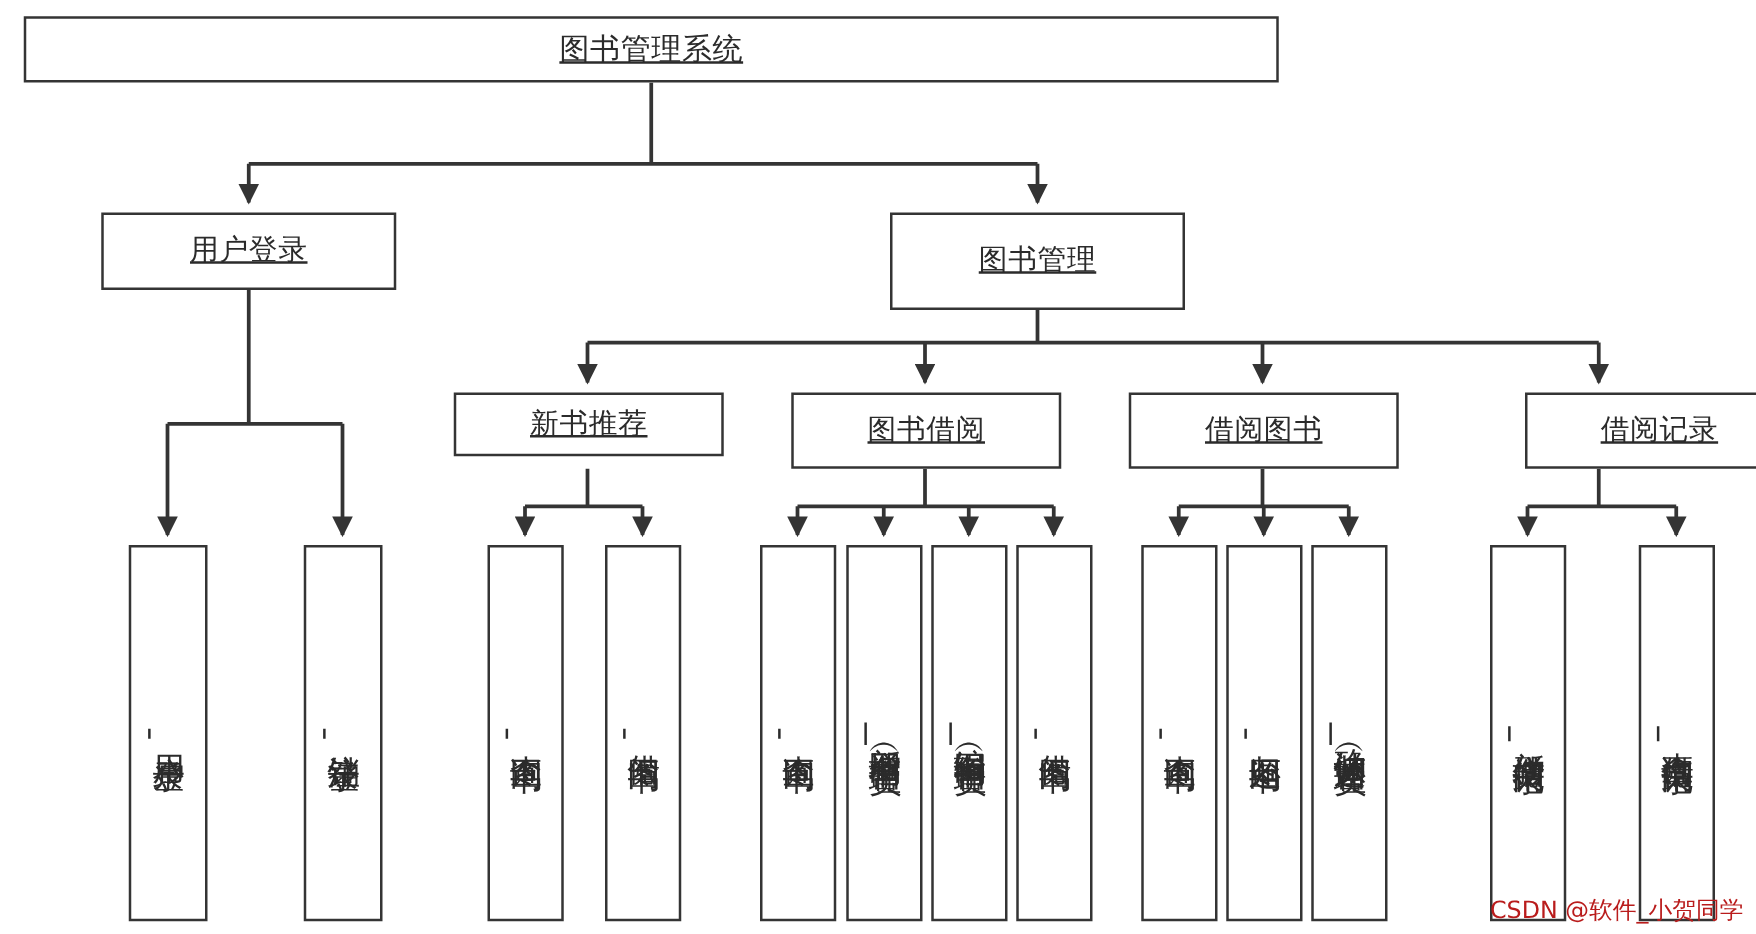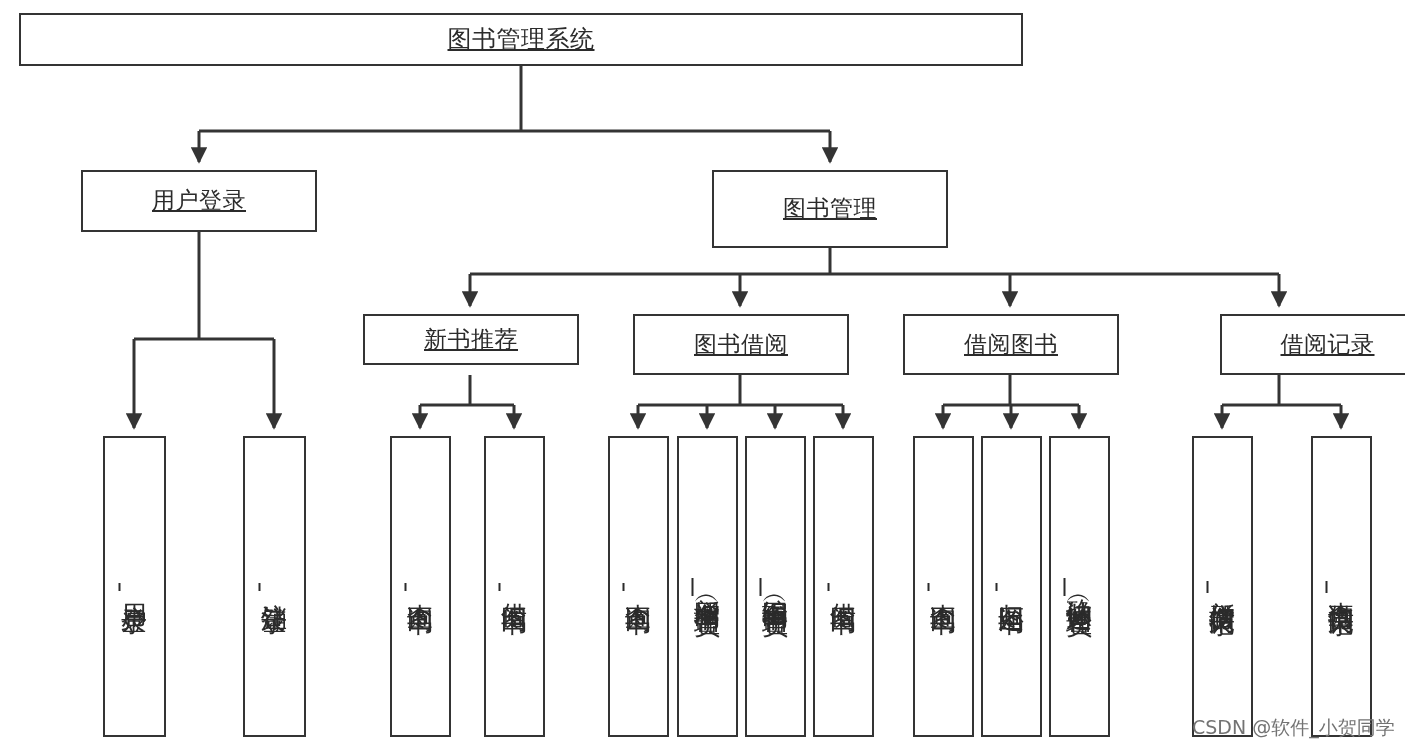--- a/index.html
+++ b/index.html
@@ -57,21 +57,21 @@
   }
   .node.root .node-label { font-size: 24px; }
   .node.level1 .node-label { font-size: 23px; }
   .node.level2 .node-label { font-size: 23px; }
 
   #watermark {
     position: absolute;
     left: 1192px;
     top: 715px;
     font-size: 19px;
-    color: #737373;
+    color: #b91c1c;
     white-space: nowrap;
     z-index: 5;
     font-family: "DejaVu Sans", "Liberation Sans", sans-serif;
   }
 </style>
 </head>
 <body>
 
 <div id="diagram-canvas">
 

